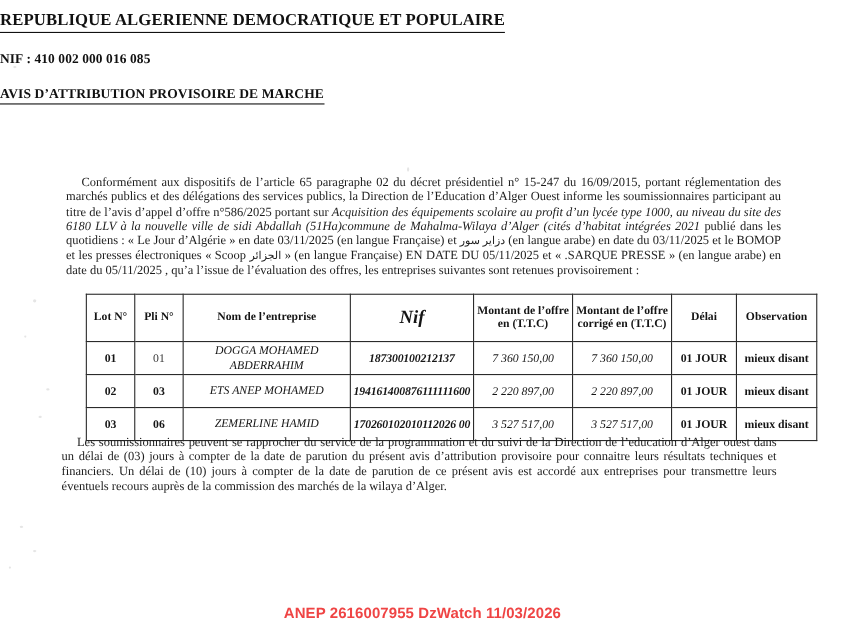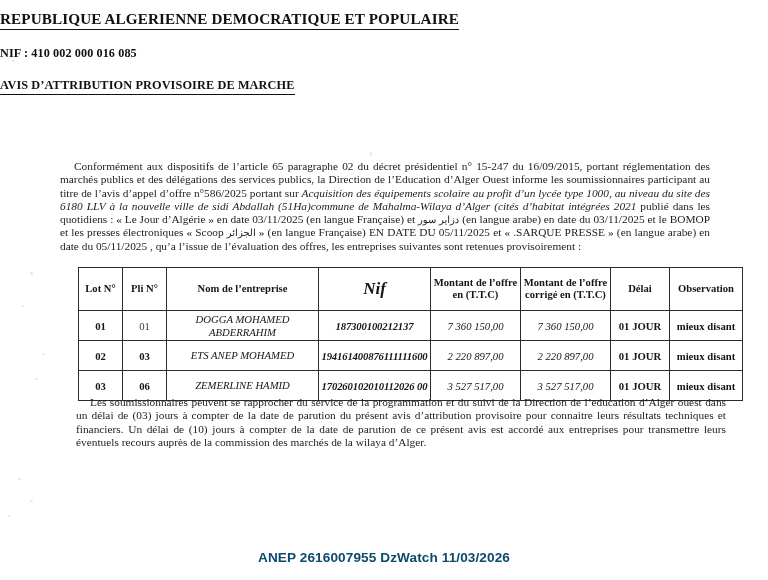--- a/index.html
+++ b/index.html
@@ -69,21 +69,21 @@
   .ar { font-size: 10px; }
 
   #intro-paragraph {
     position: absolute;
     left: 60px;
     top: 160px;
     width: 650px;
   }
   #footer-paragraph {
     position: absolute;
-    left: 76px;
+    left: 56px;
     top: 396px;
     width: 650px;
   }
 
   
   #award-table-wrap {
     position: absolute;
     left: 49px;
     top: 267px;
     width: 664px;
@@ -161,21 +161,21 @@
   
   #anep-line {
     position: absolute;
     left: 0;
     top: 550px;
     width: 768px;
     text-align: center;
     font-family: "Liberation Sans", sans-serif;
     font-weight: bold;
     font-size: 13.6px;
-    color: #0c4a6e;
+    color: #ef4444;
     letter-spacing: .1px;
   }
 </style>
 </head>
 <body>
 
 <div class="page">
 
   <div class="speckle" style="left:12px;  top:60px;  width:3px; height:2px;"></div>
   <div class="speckle" style="left:30px;  top:272px; width:3px; height:3px;"></div>

